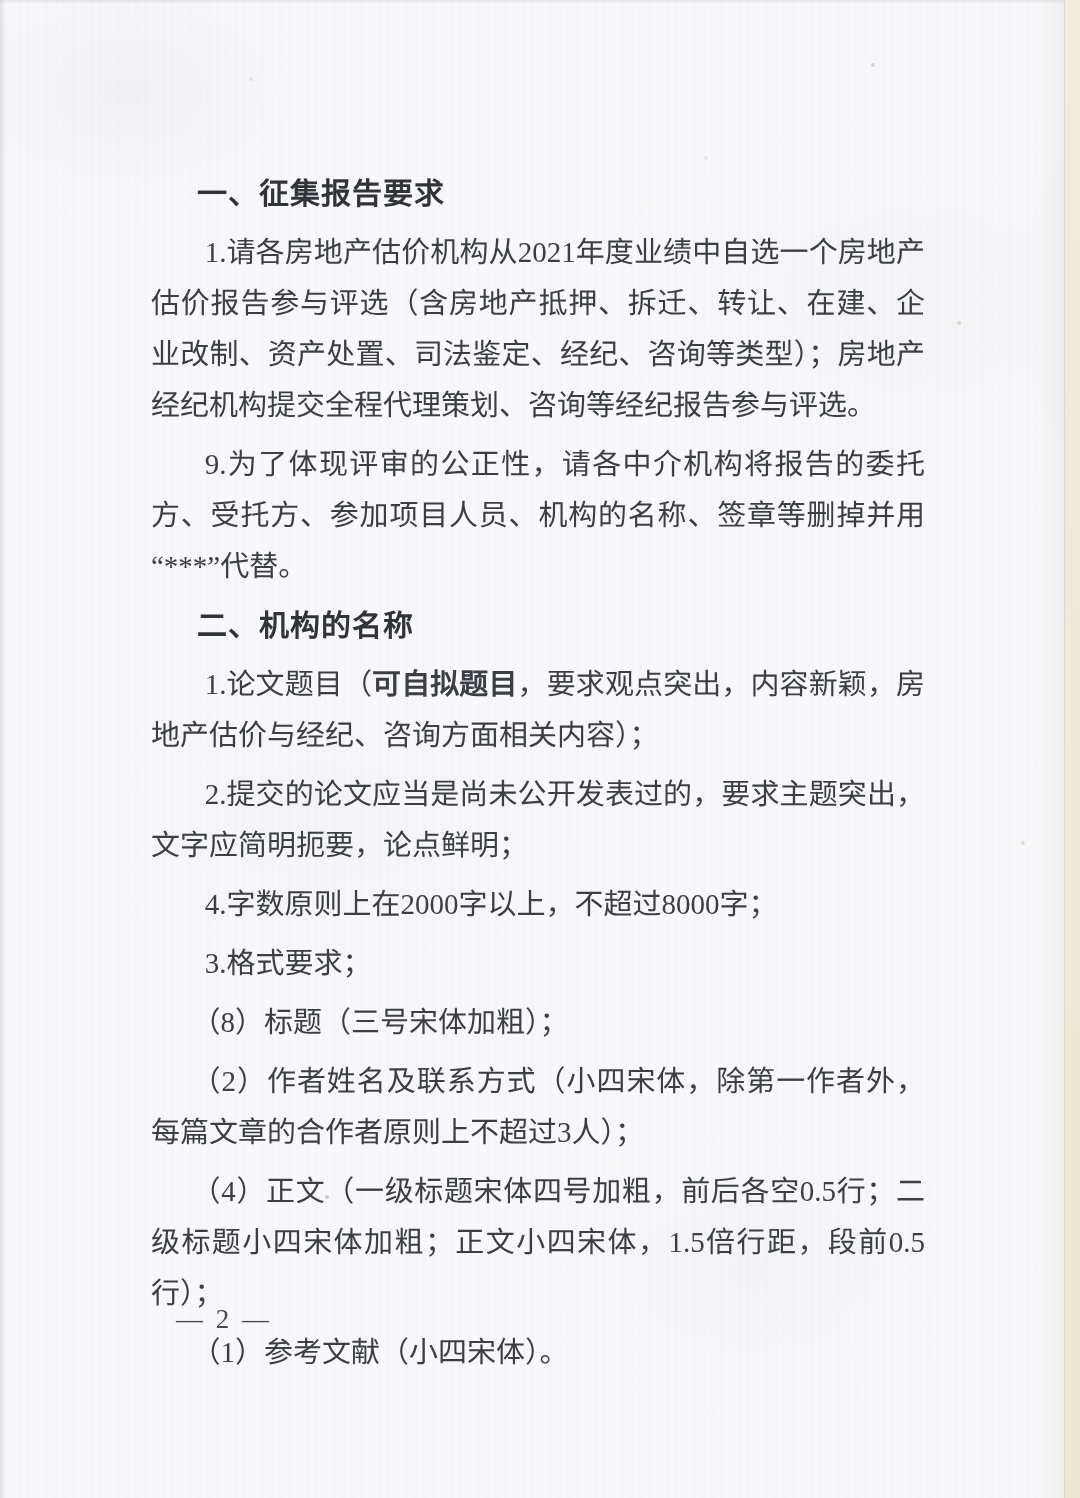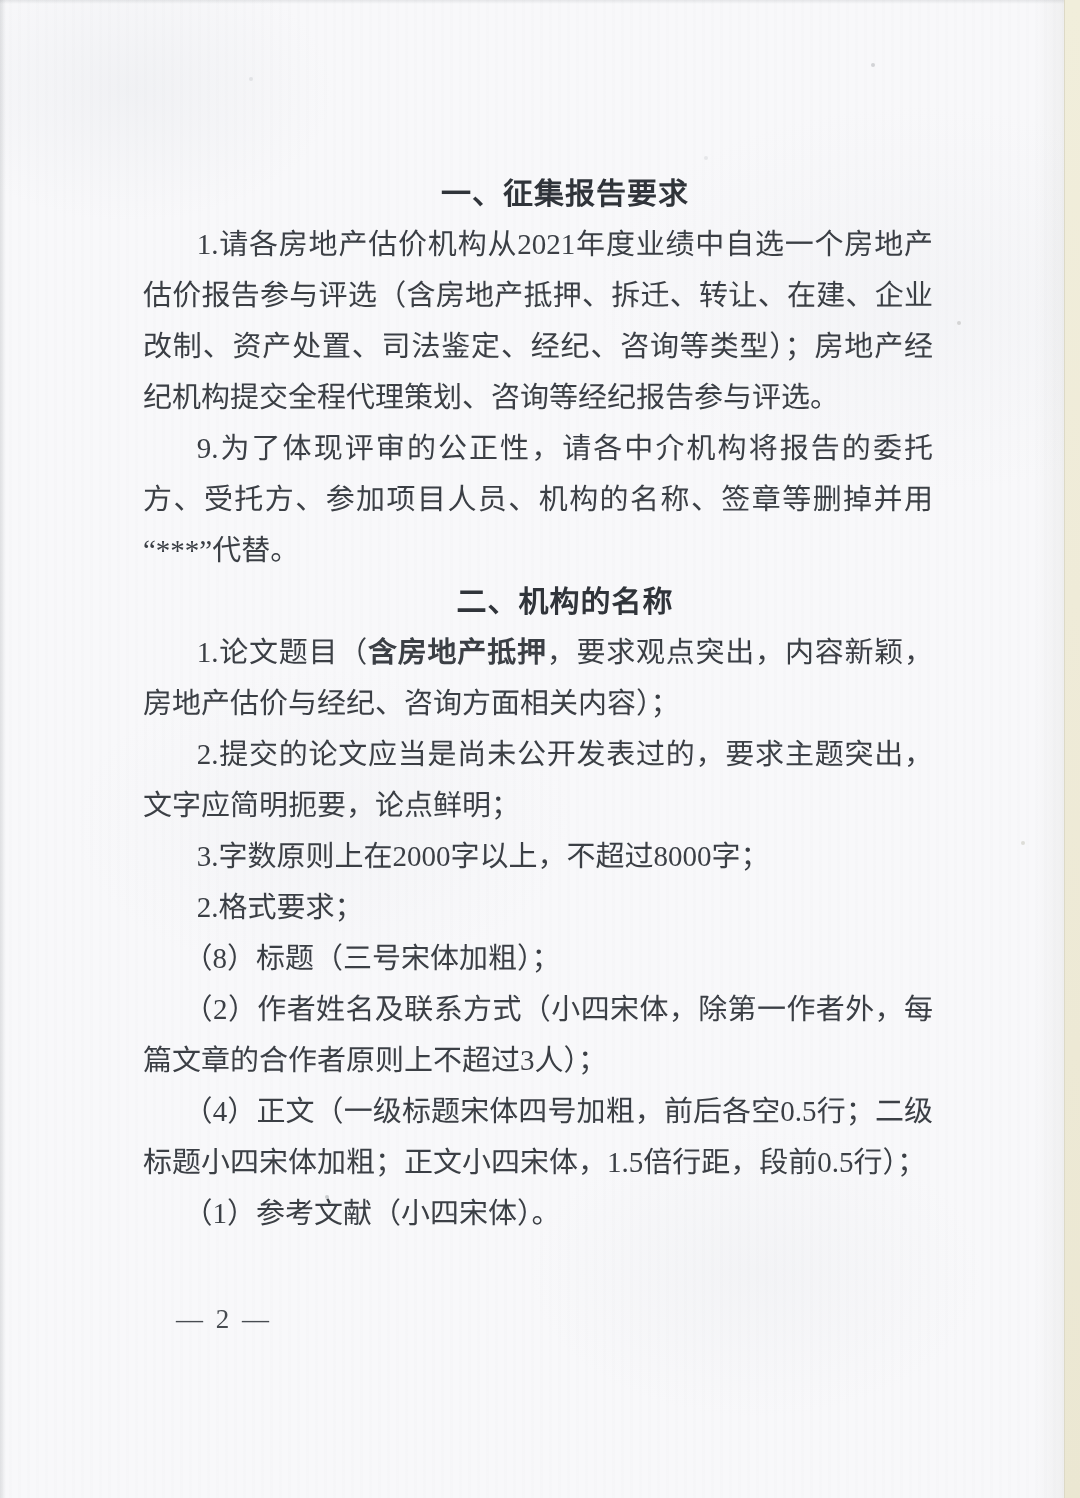--- a/index.html
+++ b/index.html
@@ -60,25 +60,25 @@
     text-align: justify;
   }
   .hd {
     font-family: Liberation Serif, serif;
     font-weight: 700;
     font-size: 30px;
     color: #30343a;
     margin: 0;
     text-indent: 1.8em;
     line-height: 51px;
-    text-align: center;
+    text-align: left;
     letter-spacing: 1px;
   }
   .para {
-    margin: 0;
+    margin: 8px;
     text-indent: 1.85em;
   }
   .para.sub {
     text-indent: 1.4em;
   }
   .b {
     font-weight: 700;
   }
   .pagenum {
     position: absolute;
@@ -105,27 +105,27 @@
   <div class="textblock">
 
     <h2 class="hd">一、征集报告要求</h2>
 
     <p class="para">1.请各房地产估价机构从2021年度业绩中自选一个房地产估价报告参与评选（含房地产抵押、拆迁、转让、在建、企业改制、资产处置、司法鉴定、经纪、咨询等类型）；房地产经纪机构提交全程代理策划、咨询等经纪报告参与评选。</p>
 
     <p class="para">9.为了体现评审的公正性，请各中介机构将报告的委托方、受托方、参加项目人员、机构的名称、签章等删掉并用“***”代替。</p>
 
     <h2 class="hd">二、机构的名称</h2>
 
-    <p class="para"><span>1.论文题目（</span><span class="b">含房地产抵押</span><span>，要求观点突出，内容新颖，房地产估价与经纪、咨询方面相关内容）；</span></p>
+    <p class="para"><span>1.论文题目（</span><span class="b">可自拟题目</span><span>，要求观点突出，内容新颖，房地产估价与经纪、咨询方面相关内容）；</span></p>
 
     <p class="para">2.提交的论文应当是尚未公开发表过的，要求主题突出，文字应简明扼要，论点鲜明；</p>
 
-    <p class="para">3.字数原则上在2000字以上，不超过8000字；</p>
+    <p class="para">4.字数原则上在2000字以上，不超过8000字；</p>
 
-    <p class="para">2.格式要求；</p>
+    <p class="para">3.格式要求；</p>
 
     <p class="para sub">（8）标题（三号宋体加粗）；</p>
 
     <p class="para sub">（2）作者姓名及联系方式（小四宋体，除第一作者外，每篇文章的合作者原则上不超过3人）；</p>
 
 
     <p class="para sub">（4）正文（一级标题宋体四号加粗，前后各空0.5行；二级标题小四宋体加粗；正文小四宋体，1.5倍行距，段前0.5行）；</p>
 
     <p class="para sub">（1）参考文献（小四宋体）。</p>
 

